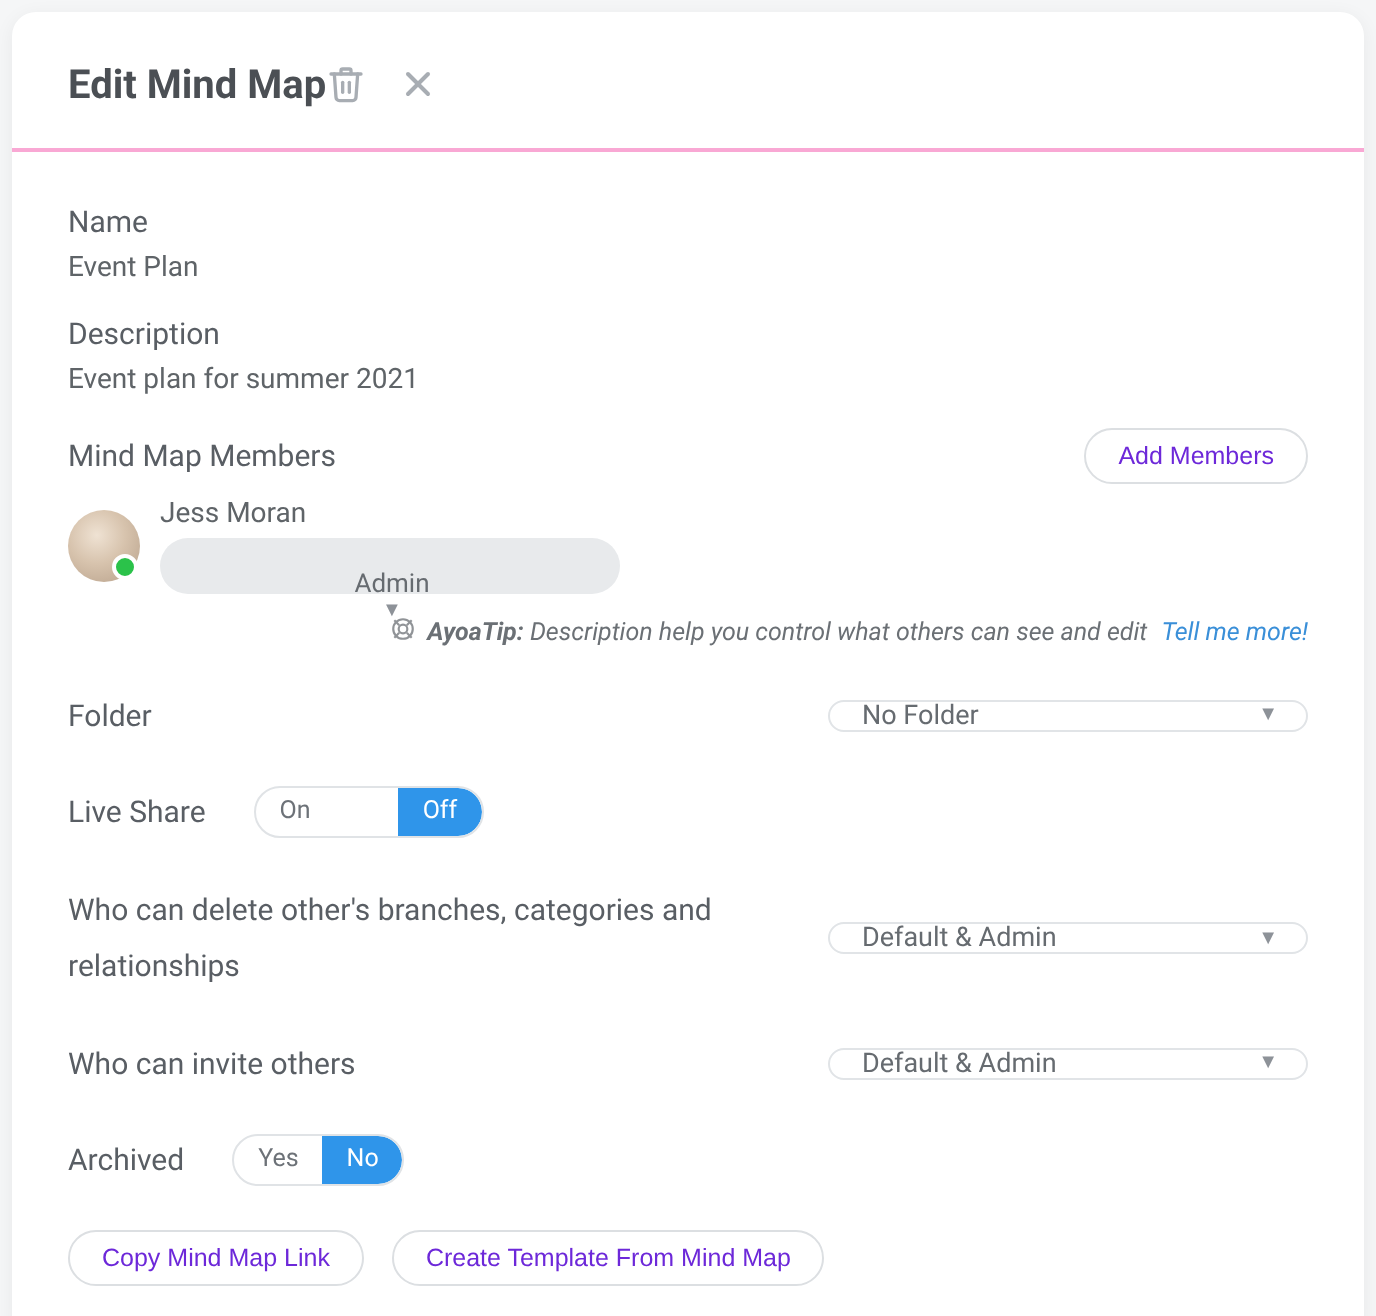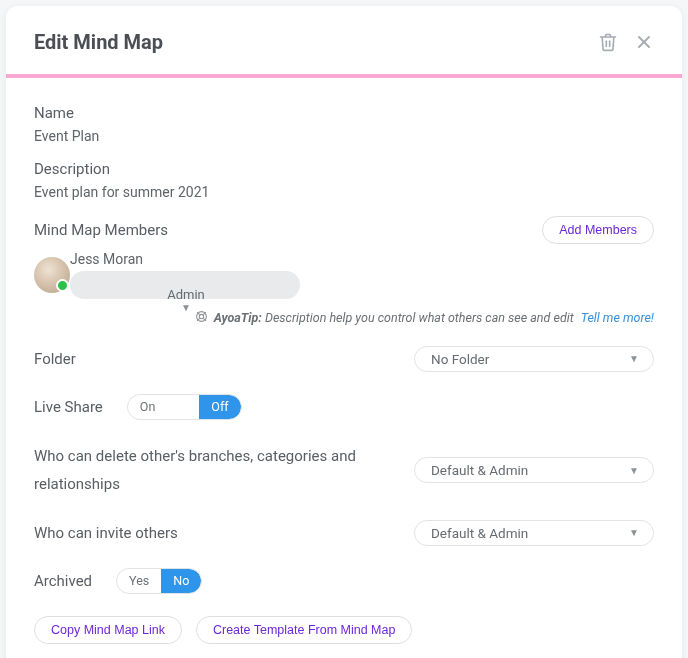--- a/index.html
+++ b/index.html
@@ -16,23 +16,23 @@
   .modal {
     background: #fff;
     width: 676px;
     border-radius: 12px;
     box-shadow: 0 2px 10px rgba(0,0,0,0.06);
     overflow: hidden;
   }
   .header {
     display: flex;
     align-items: center;
-    justify-content: space-between;
+    justify-content: flex-start;
     padding: 24px 28px 20px 28px;
-    border-bottom: 4px solid #f9a8d4;
+    border-bottom: 2px solid #f9a8d4;
   }
   .title {
     font-size: 20px;
     font-weight: 700;
     color: #4b4f54;
   }
   .hicon {
     color: #a8adb3;
     cursor: pointer;
     display: inline-flex;
@@ -70,21 +70,21 @@
     background: #fff;
     color: #6d28d9;
     font-size: 12.5px;
     padding: 6px 16px;
     border-radius: 18px;
     cursor: pointer;
   }
   .member {
     display: flex;
     align-items: center;
-    gap: 0;
+    gap: 10px;
     margin-top: 6px;
     margin-bottom: 6px;
   }
   .avatar {
     position: relative;
     width: 36px;
     height: 36px;
     border-radius: 50%;
     background: radial-gradient(circle at 40% 35%, #efe2d3 0, #d7c3ad 45%, #b69f89 100%);
     flex-shrink: 0;
@@ -107,21 +107,21 @@
     width: 230px;
     cursor:pointer;
     flex-direction:column;
   }
   .select-lg {
     display:flex; align-items:center; justify-content:space-between;
     background:#fff;
     border:1px solid #e1e4e7;
     color:#666b70;
     border-radius: 18px;
-    height: 26px;
+    height: 16px;
     padding: 0 14px 0 16px;
     font-size: 13.5px;
     width: 240px;
     cursor:pointer;
   }
   .caret { font-size: 10px; color:#8d9298; }
   .tip {
     text-align: right;
     font-size: 12.5px;
     color:#6b7075;

